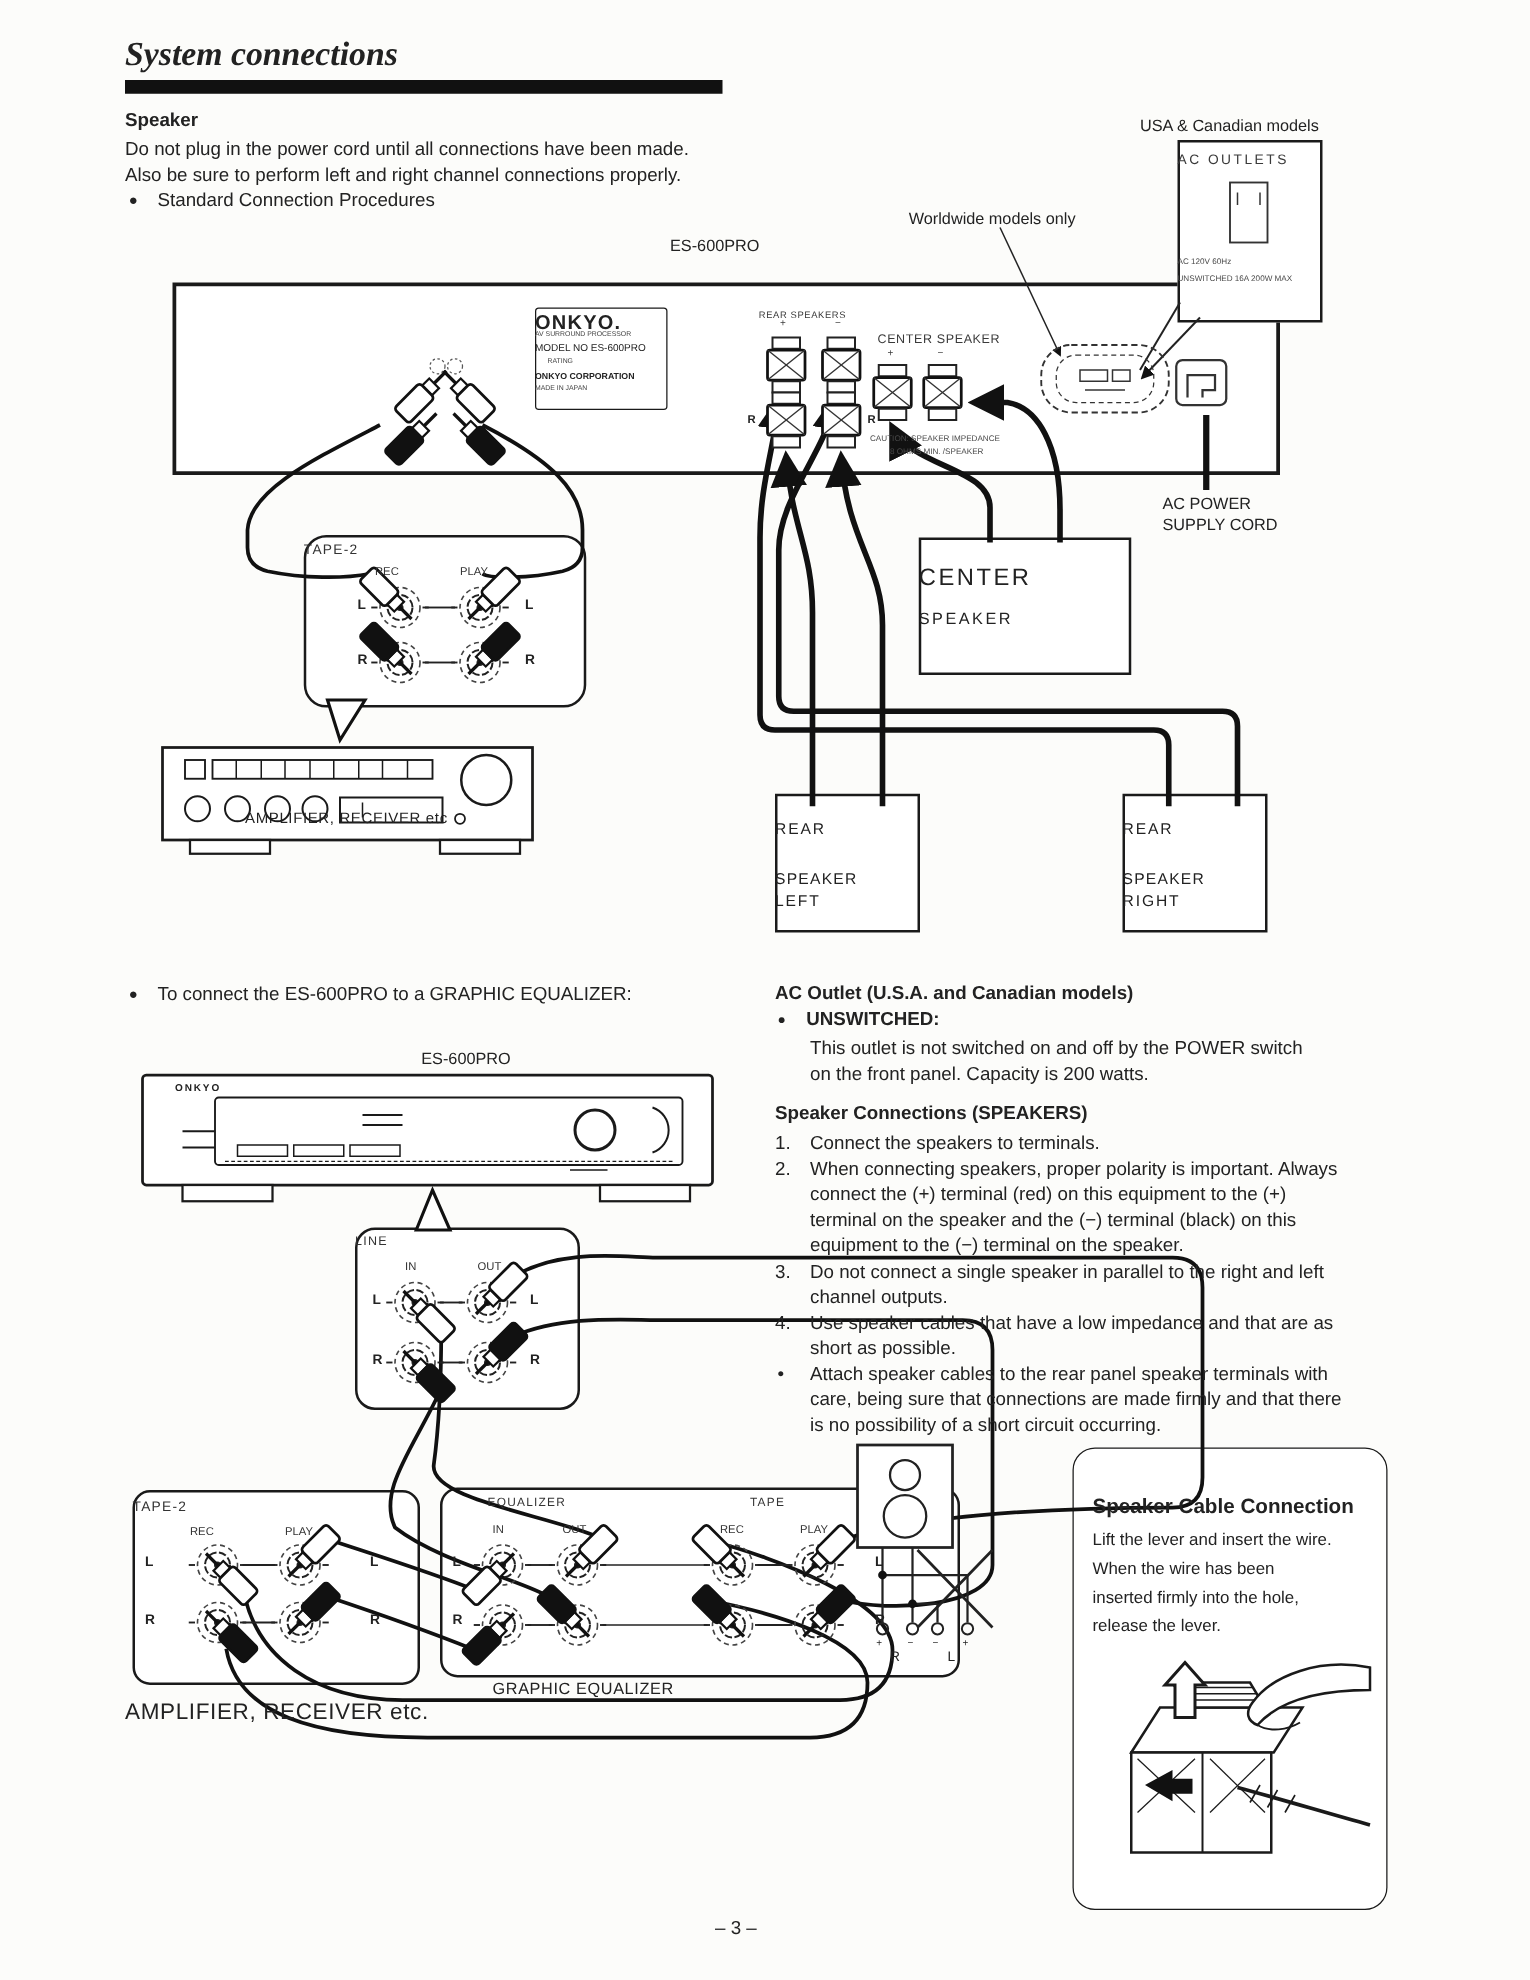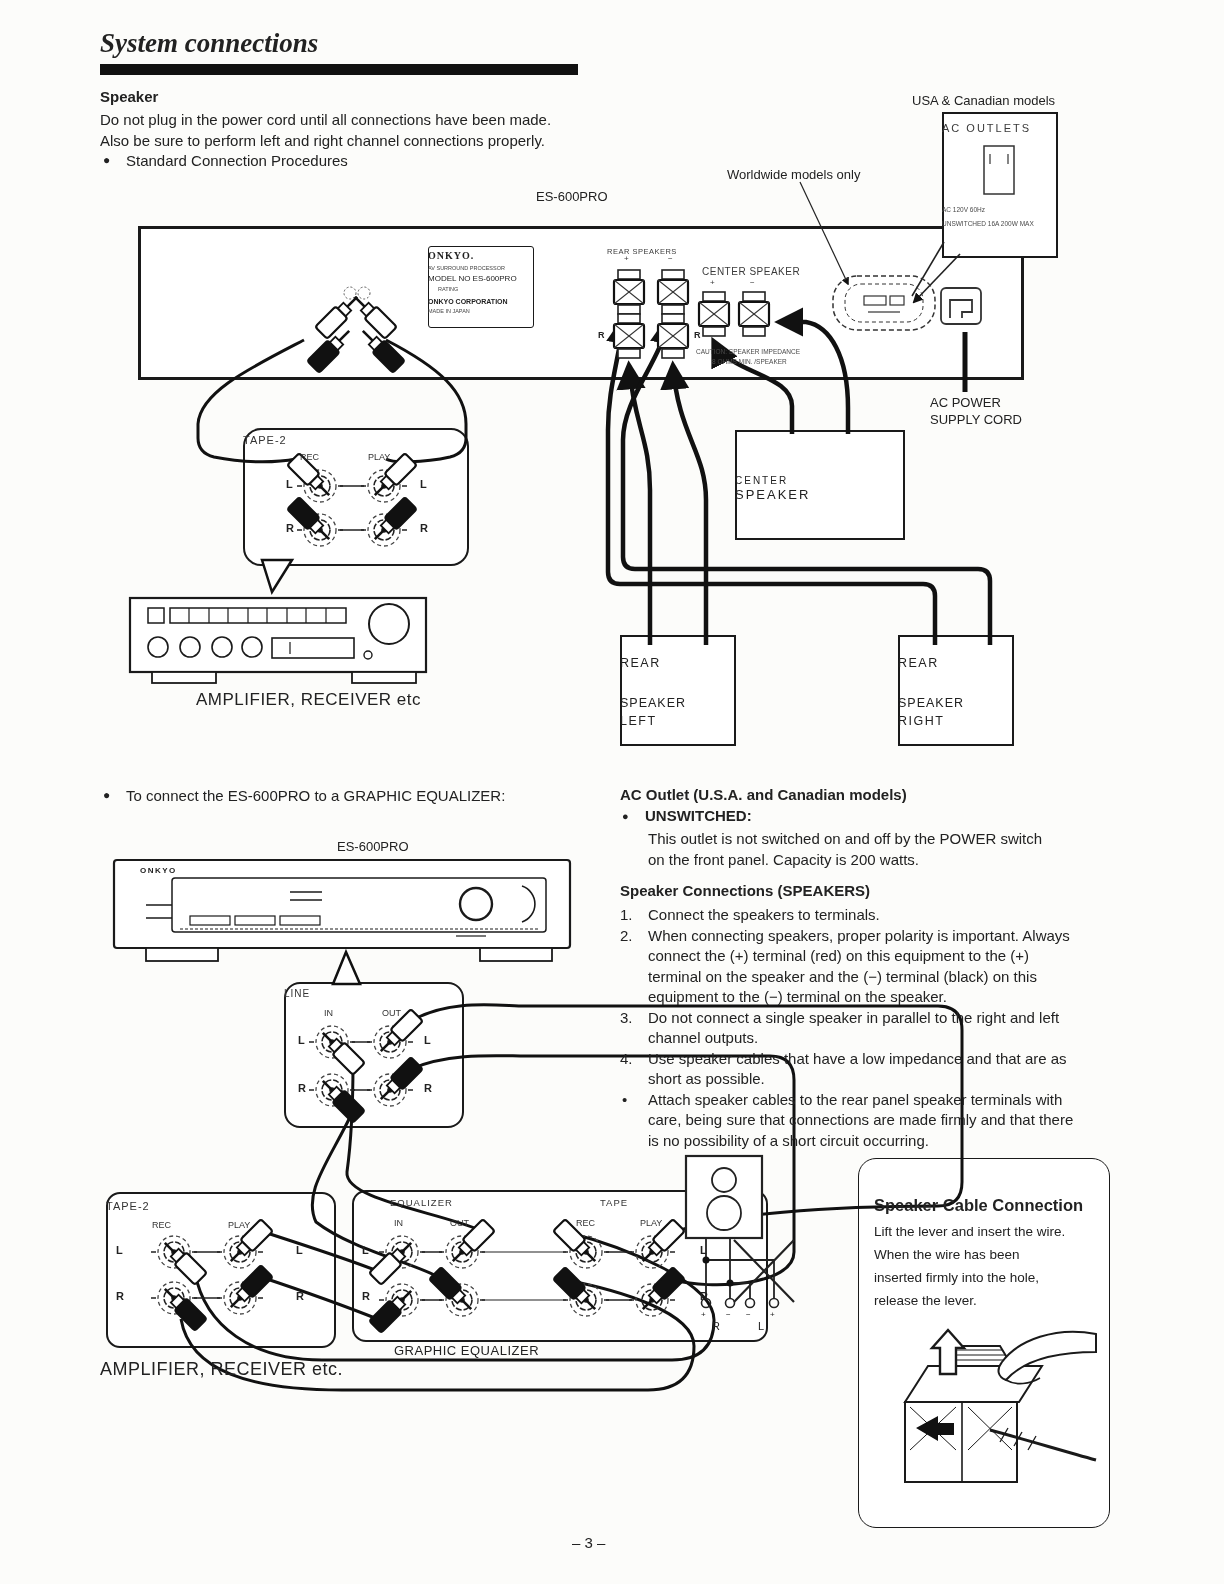--- a/index.html
+++ b/index.html
@@ -299,21 +299,21 @@
 <div class="txt t" style="left:103px;top:154px;font-size:12px">●</div>
 <div class="txt t" style="left:126px;top:152px;font-size:15px">Standard Connection Procedures</div>
 
 <div class="txt t" style="left:912px;top:94px;font-size:13px">USA &amp; Canadian models</div>
 <div class="txt t c" style="left:942px;top:122px;width:112px;font-size:11px;letter-spacing:2px;color:#3a3a3a;z-index:5">AC OUTLETS</div>
 <div class="txt t c" style="left:942px;top:206px;width:112px;font-size:6.5px;color:#4a4a4a;z-index:5">AC 120V 60Hz</div>
 <div class="txt t c" style="left:942px;top:220px;width:112px;font-size:6.5px;color:#4a4a4a;z-index:5">UNSWITCHED 16A 200W MAX</div>
 <div class="txt t" style="left:727px;top:168px;font-size:13px">Worldwide models only</div>
 <div class="txt t" style="left:536px;top:190px;font-size:13px">ES-600PRO</div>
 
-<div class="txt t c b" style="left:428px;top:250px;width:104px;font-size:10px;letter-spacing:1px;font-family:Liberation Serif, serif">ONKYO.</div>
+<div class="txt t c b" style="left:428px;top:250px;width:104px;font-size:16px;letter-spacing:1px;font-family:Liberation Sans, sans-serif">ONKYO.</div>
 <div class="txt t c" style="left:428px;top:265px;width:104px;font-size:5.5px;color:#444">AV SURROUND PROCESSOR</div>
 <div class="txt t c" style="left:428px;top:274px;width:104px;font-size:8px">MODEL NO ES-600PRO</div>
 <div class="txt t" style="left:438px;top:286px;font-size:5.5px;color:#444">RATING</div>
 <div class="txt t c b" style="left:428px;top:298px;width:104px;font-size:7px">ONKYO CORPORATION</div>
 <div class="txt t c" style="left:428px;top:308px;width:104px;font-size:5.5px;color:#444">MADE IN JAPAN</div>
 
 <div class="txt t" style="left:607px;top:248px;font-size:7.5px;letter-spacing:.5px;color:#3a3a3a">REAR SPEAKERS</div>
 <div class="txt t" style="left:624px;top:254px;font-size:8px;color:#3a3a3a">+</div>
 <div class="txt t" style="left:668px;top:254px;font-size:8px;color:#3a3a3a">−</div>
 <div class="txt t b" style="left:598px;top:330px;font-size:9px">R</div>
@@ -326,23 +326,23 @@
 <div class="txt t" style="left:930px;top:396px;font-size:13px">AC POWER</div>
 <div class="txt t" style="left:930px;top:413px;font-size:13px">SUPPLY CORD</div>
 
 <div class="txt t c" style="left:243px;top:434px;width:222px;font-size:11px;letter-spacing:1px;color:#333">TAPE-2</div>
 <div class="txt t" style="left:300px;top:452px;font-size:9px;color:#333">REC</div>
 <div class="txt t" style="left:368px;top:452px;font-size:9px;color:#333">PLAY</div>
 <div class="txt t b" style="left:286px;top:478px;font-size:11px">L</div>
 <div class="txt t b" style="left:420px;top:478px;font-size:11px">L</div>
 <div class="txt t b" style="left:286px;top:522px;font-size:11px">R</div>
 <div class="txt t b" style="left:420px;top:522px;font-size:11px">R</div>
-<div class="txt t" style="left:196px;top:690px;font-size:17px;letter-spacing:.5px">AMPLIFIER, RECEIVER etc</div>
-
-<div class="txt t c" style="left:735px;top:475px;width:166px;font-size:10px;letter-spacing:2px">CENTER</div>
+<div class="txt t" style="left:196px;top:648px;font-size:12px;letter-spacing:.5px">AMPLIFIER, RECEIVER etc</div>
+
+<div class="txt t c" style="left:735px;top:452px;width:166px;font-size:19px;letter-spacing:2px">CENTER</div>
 <div class="txt t c" style="left:735px;top:488px;width:166px;font-size:13px;letter-spacing:2px">SPEAKER</div>
 <div class="txt t c" style="left:620px;top:656px;width:112px;font-size:12.5px;letter-spacing:1.5px">REAR</div>
 <div class="txt t c" style="left:620px;top:696px;width:112px;font-size:12.5px;letter-spacing:1px">SPEAKER</div>
 <div class="txt t c" style="left:620px;top:714px;width:112px;font-size:12.5px;letter-spacing:1.5px">LEFT</div>
 <div class="txt t c" style="left:898px;top:656px;width:112px;font-size:12.5px;letter-spacing:1.5px">REAR</div>
 <div class="txt t c" style="left:898px;top:696px;width:112px;font-size:12.5px;letter-spacing:1px">SPEAKER</div>
 <div class="txt t c" style="left:898px;top:714px;width:112px;font-size:12.5px;letter-spacing:1.5px">RIGHT</div>
 
 <div class="txt t" style="left:103px;top:789px;font-size:12px">●</div>
 <div class="txt t" style="left:126px;top:787px;font-size:15px">To connect the ES-600PRO to a GRAPHIC EQUALIZER:</div>

